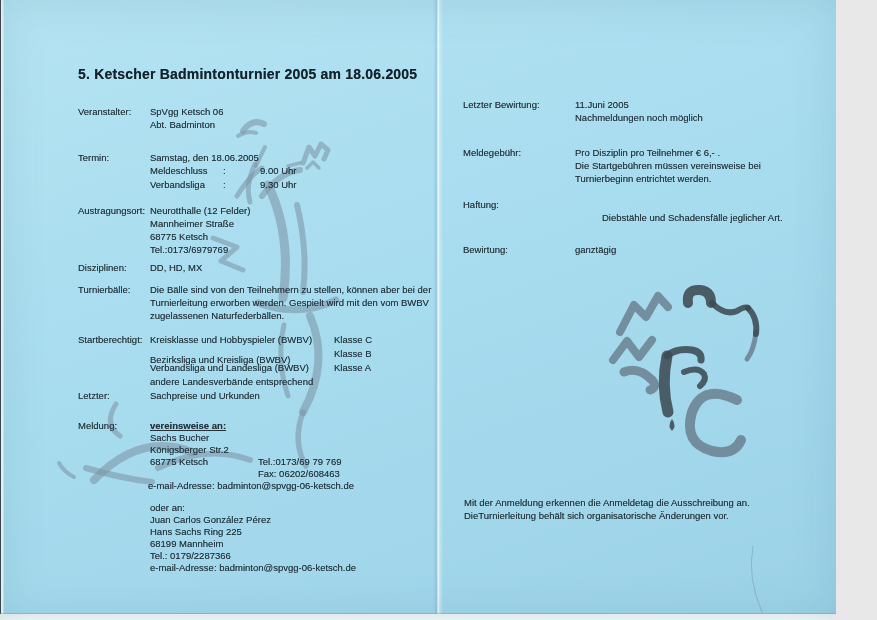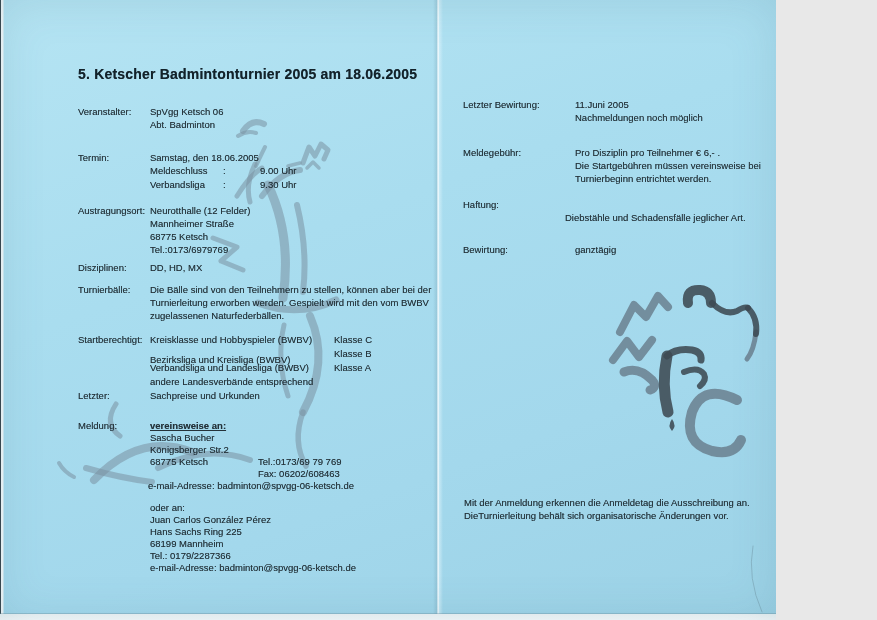--- a/index.html
+++ b/index.html
@@ -1,18 +1,18 @@
 <!DOCTYPE html>
 <html><head>
 <meta charset="utf-8">
 <style>
   html,body{margin:0;padding:0;background:#e8e8e8;}
   .scan{
     position:relative;
-    width:776px;height:620px;
+    width:836px;height:620px;
     overflow:hidden;
     font-family:"Liberation Sans","DejaVu Sans",sans-serif;
     background:linear-gradient(160deg,#b5e4f3 0%,#a9ddef 38%,#a3d8ec 70%,#9cd2e6 100%);
   }
   .scan::after{
     content:"";position:absolute;inset:0;pointer-events:none;
     box-shadow:inset 0 0 46px rgba(60,110,130,.16);
   }
   .t{
     position:absolute;font-size:9.5px;line-height:1.15;white-space:nowrap;
@@ -134,21 +134,21 @@
   <div class="t" style="left:334px;top:349px">Klasse B</div>
   <div class="t" style="left:150px;top:363px">Verbandsliga und Landesliga (BWBV)</div>
   <div class="t" style="left:334px;top:363px">Klasse A</div>
   <div class="t" style="left:150px;top:377px">andere Landesverbände entsprechend</div>
 
   <div class="t" style="left:78px;top:391px">Letzter:</div>
   <div class="t" style="left:150px;top:391px">Sachpreise und Urkunden</div>
 
   <div class="t" style="left:78px;top:421px">Meldung:</div>
   <div class="t bu" style="left:150px;top:421px">vereinsweise an:</div>
-  <div class="t" style="left:150px;top:433px">Sascha Bucher</div>
+  <div class="t" style="left:150px;top:433px">Sachs Bucher</div>
   <div class="t" style="left:150px;top:445px">Königsberger Str.2</div>
   <div class="t" style="left:150px;top:457px">68775 Ketsch</div>
   <div class="t" style="left:258px;top:457px">Tel.:0173/69 79 769</div>
   <div class="t" style="left:258px;top:469px">Fax: 06202/608463</div>
   <div class="t" style="left:148px;top:481px">e-mail-Adresse: badminton@spvgg-06-ketsch.de</div>
 
   <div class="t" style="left:150px;top:503px">oder an:</div>
   <div class="t" style="left:150px;top:515px">Juan Carlos González Pérez</div>
   <div class="t" style="left:150px;top:527px">Hans Sachs Ring 225</div>
   <div class="t" style="left:150px;top:539px">68199 Mannheim</div>
@@ -158,21 +158,21 @@
   <div class="t" style="left:463px;top:100px">Letzter Bewirtung:</div>
   <div class="t" style="left:575px;top:100px">11.Juni 2005</div>
   <div class="t" style="left:575px;top:113px">Nachmeldungen noch möglich</div>
 
   <div class="t" style="left:463px;top:148px">Meldegebühr:</div>
   <div class="t" style="left:575px;top:148px">Pro Disziplin pro Teilnehmer € 6,- .</div>
   <div class="t" style="left:575px;top:161px">Die Startgebühren müssen vereinsweise bei</div>
   <div class="t" style="left:575px;top:174px">Turnierbeginn entrichtet werden.</div>
 
   <div class="t" style="left:463px;top:200px">Haftung:</div>
-  <div class="t" style="left:565px;top:213px">Diebstähle und Schadensfälle jeglicher Art.</div>
+  <div class="t" style="left:602px;top:213px">Diebstähle und Schadensfälle jeglicher Art.</div>
 
   <div class="t" style="left:463px;top:245px">Bewirtung:</div>
   <div class="t" style="left:575px;top:245px">ganztägig</div>
 
   <div class="t" style="left:464px;top:498px">Mit der Anmeldung erkennen die Anmeldetag die Ausschreibung an.</div>
   <div class="t" style="left:464px;top:511px">DieTurnierleitung behält sich organisatorische Änderungen vor.</div>
 
   <div class="edge-left"></div>
   <div class="edge-bottom"></div>
 </div>

